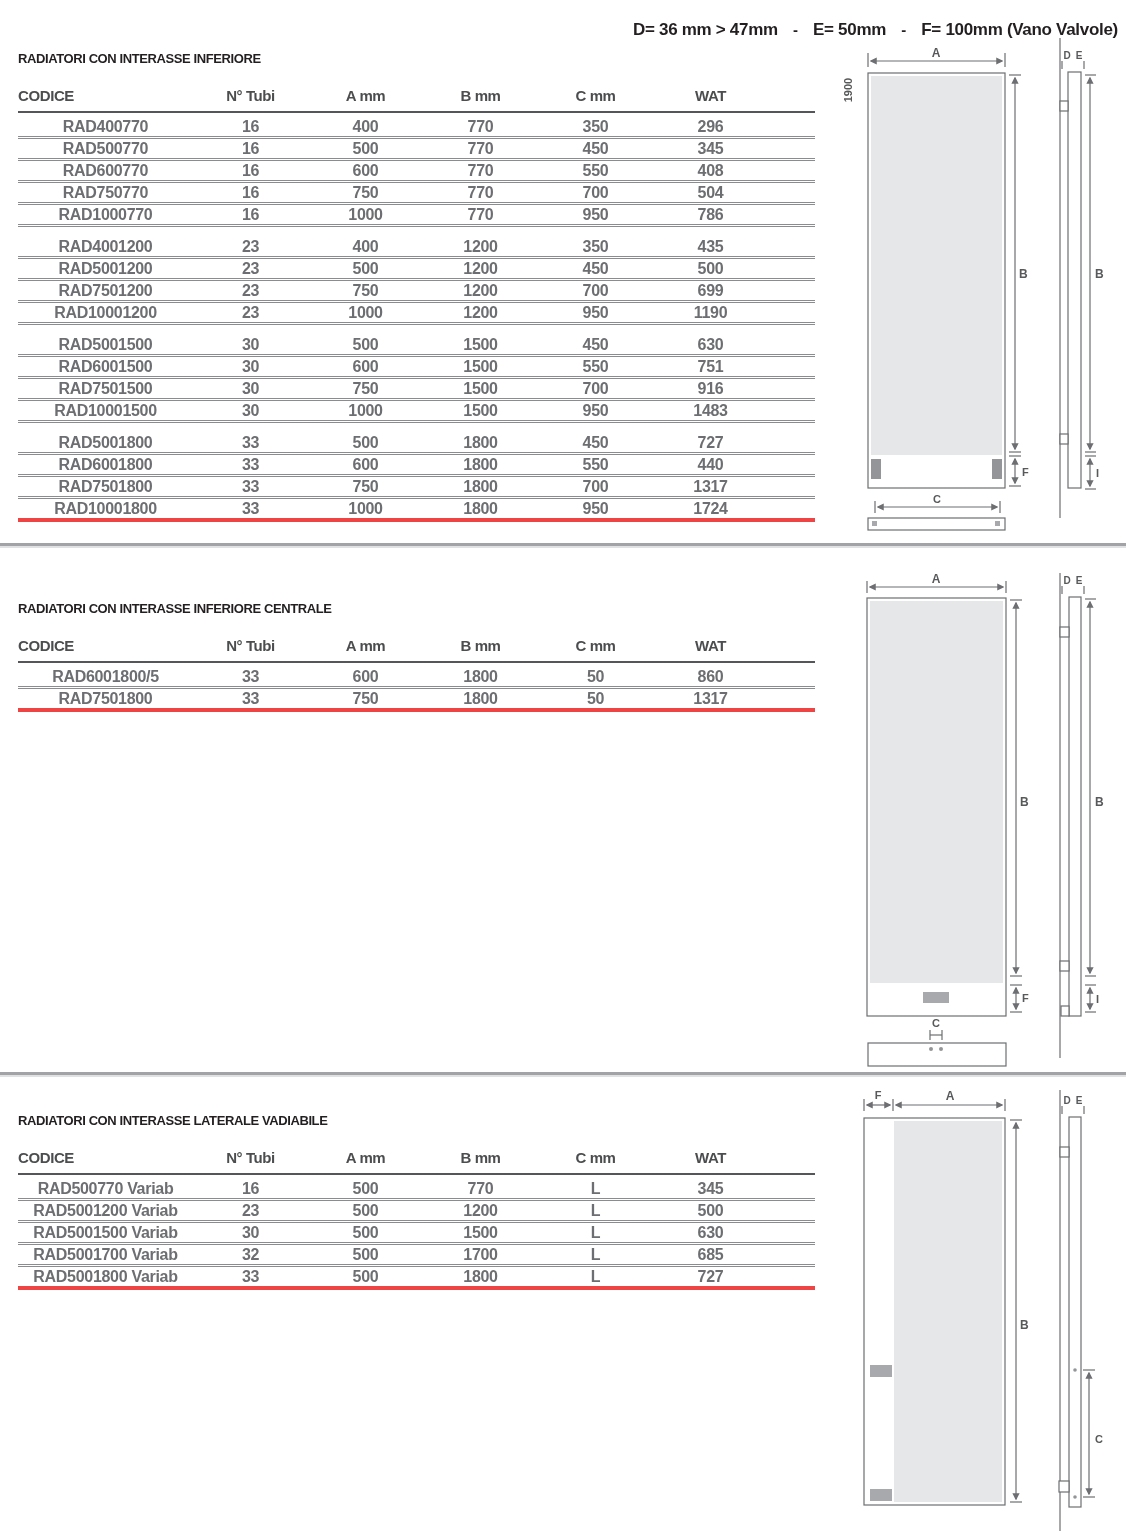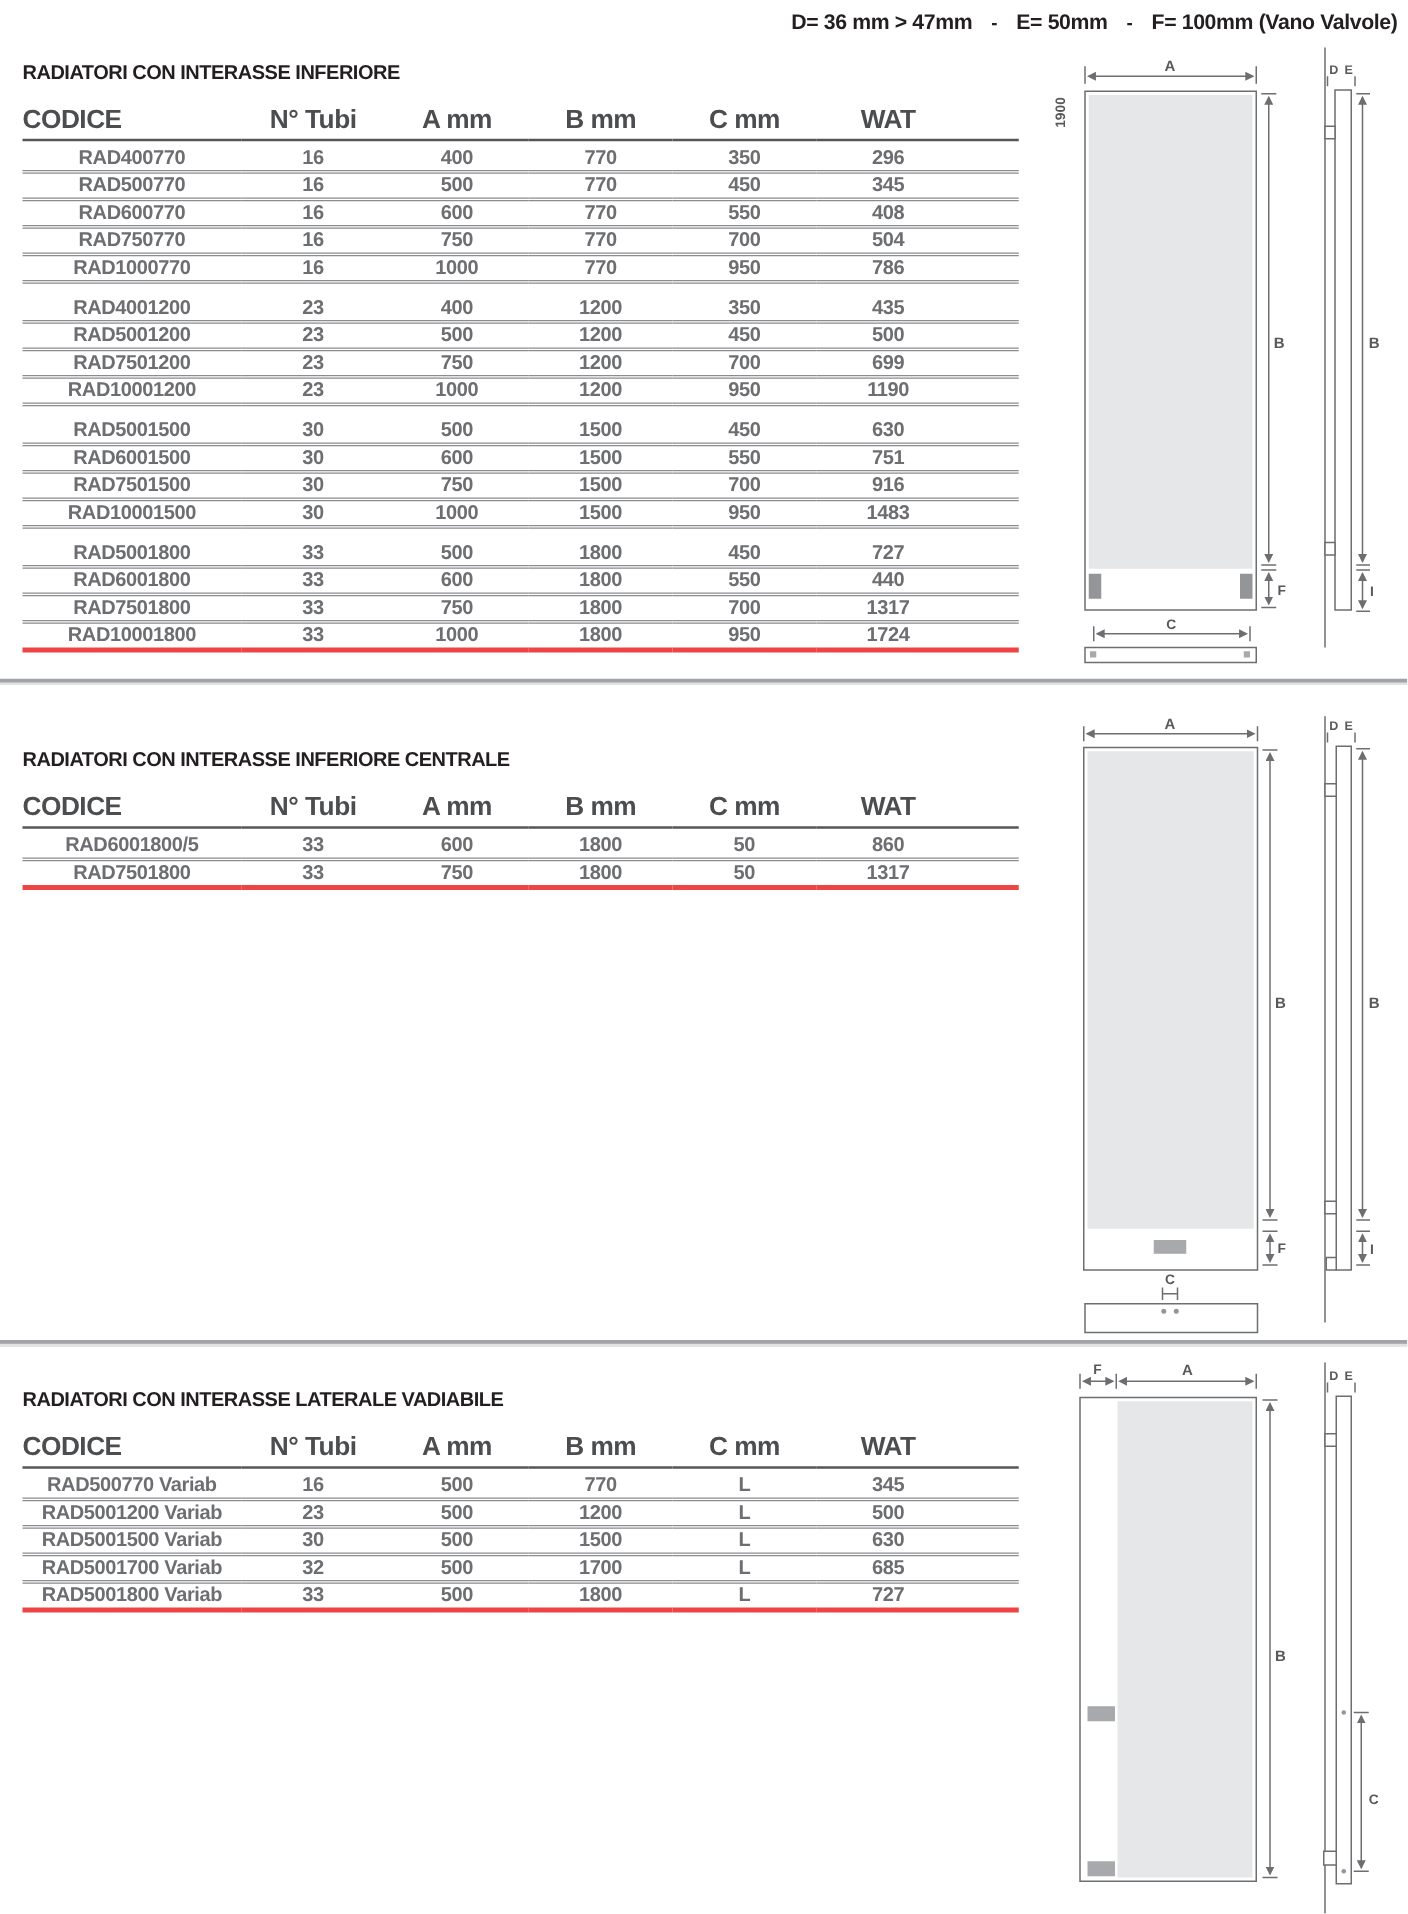--- a/index.html
+++ b/index.html
@@ -1,30 +1,30 @@
 <!DOCTYPE html>
 <html><head>
 <meta charset="utf-8">
 <style>
   html,body{margin:0;padding:0;background:#fff;}
   .page{position:relative;width:1126px;height:1531px;background:#fff;overflow:hidden;
         font-family:"Liberation Sans",sans-serif;}
   
-  .top-note{position:absolute;left:633px;top:8px;width:485px;display:flex;
+  .top-note{position:absolute;left:633px;top:20px;width:485px;display:flex;
             justify-content:space-between;align-items:baseline;
             font-weight:bold;font-size:17px;color:#231f20;letter-spacing:-0.3px;white-space:nowrap;}
   .top-note .dash{font-size:15px;}
   
   .sec{position:absolute;left:18px;width:797px;}
-  .sec-title{margin:0 0 6px 0;font-weight:bold;font-size:16px;line-height:22px;
+  .sec-title{margin:0 0 6px 0;font-weight:bold;font-size:13px;line-height:22px;
              color:#231f20;letter-spacing:-0.4px;}
   table{border-collapse:collapse;table-layout:fixed;width:797px;}
   col.c0{width:175px}col.c1{width:115px}col.c2{width:115px}col.c3{width:115px}
   col.c4{width:115px}col.c5{width:115px}col.c6{width:47px}
-  .hdr th{border-bottom:2px solid #55565a;font-weight:bold;font-size:21px;line-height:21px;
+  .hdr th{border-bottom:2px solid #55565a;font-weight:bold;font-size:15px;line-height:21px;
           color:#4c4d4f;text-align:center;vertical-align:bottom;height:30px;
           padding:0 0 5px 0;letter-spacing:-0.4px;}
   .hdr th.codice{text-align:left;}
   .grp{margin-top:4px;}
   .grp + .grp{margin-top:10px;}
   .grp td{border-bottom:3px double #8a8c8f;font-weight:bold;font-size:16px;line-height:16px;
           color:#6d6e71;text-align:center;height:19px;padding:0;vertical-align:middle;
           letter-spacing:-0.3px;white-space:nowrap;}
   .grp td.codice{text-align:center;}
   .grp.final tr:last-child td{border-bottom:4px solid #ef4444;}

